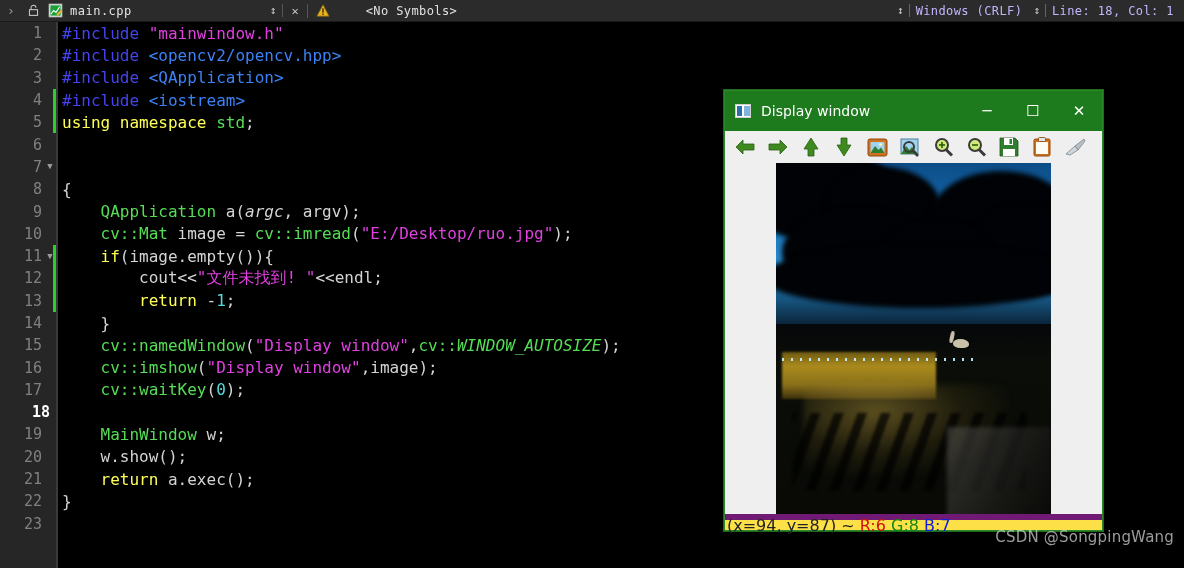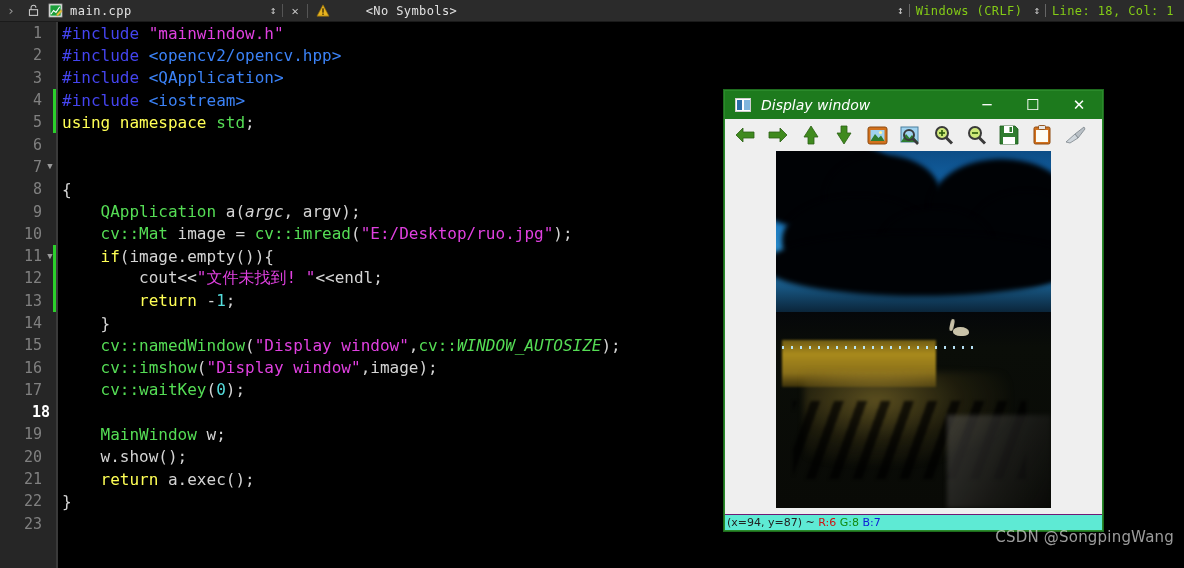--- a/index.html
+++ b/index.html
@@ -60,21 +60,21 @@
   .tb-right {
     margin-left: auto; display: flex; align-items: center;
     padding-right: 4px;
   }
   .tb-sep-ud {
     color: #c8c8c8; font-size: 11px;
     padding: 0 5px; border-right: 1px solid #666;
     display:flex; align-items:center;
   }
   .tb-eol, .tb-linecol {
-    color: #84cc16; padding: 0 6px; letter-spacing: 0.4px;
+    color: #c4b5fd; padding: 0 6px; letter-spacing: 0.4px;
   }
 
   
   .codearea {
     position: absolute; left: 0; top: 22px;
     width: 1184px; height: 546px;
     background: #000000;
   }
   .gutter {
     position: absolute; left: 0; top: 0;
@@ -141,27 +141,26 @@
   
   .dispwin {
     position: absolute;
     left: 724px; top: 90px;
     width: 379px; height: 441px;
     background: #efefef;
     border: 1px solid #2a8a2a;
     box-shadow: 0 0 0 1px #1e6b1e;
   }
   .dw-title {
-    height: 28px;
+    height: 40px;
     background: #1d7a1d;
     display: flex; align-items: center;
     color: #ffffff;
     font-family: "DejaVu Sans", sans-serif;
     font-size: 14px;
-    font-style: italic;
   }
   .dw-icon {
     width: 16px; height: 14px;
     margin-left: 10px; margin-right: 10px;
     background: #ffffff;
     border: 1px solid #cfcfcf;
     position: relative;
     flex: 0 0 16px;
   }
   .dw-icon::before {
@@ -198,25 +197,25 @@
   .photo {
     width: 275px; height: 357px;
     position: relative;
     overflow: hidden;
     background: #000;
   }
   .dw-status {
     position: absolute;
     left: 0; bottom: 0;
     width: 100%; height: 16px;
-    background: #5eead4;
-    border-top: 1px solid #701a75;
+    background: #fde047;
+    border-top: 6px solid #701a75;
     display: flex; align-items: center;
     font-family: "DejaVu Sans", sans-serif;
-    font-size: 11px;
+    font-size: 16px;
     color: #222;
     padding-left: 2px;
     white-space: pre;
   }
   .st-r { color: #d01010; }
   .st-g { color: #108a10; }
   .st-b { color: #1020d8; }
 
   
   .ph-sky {

